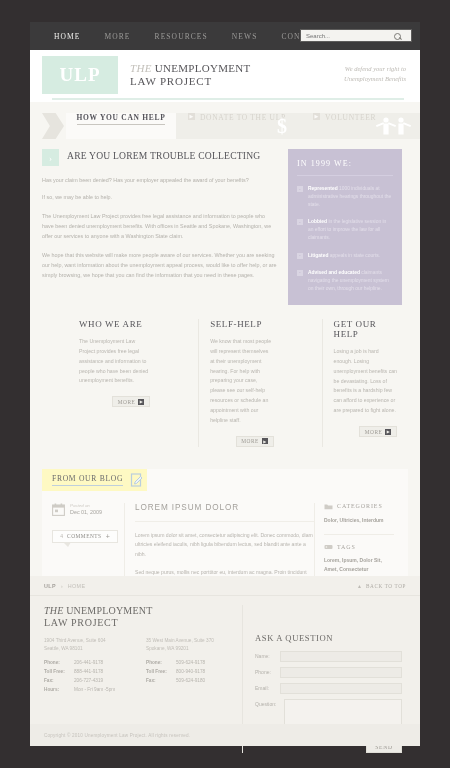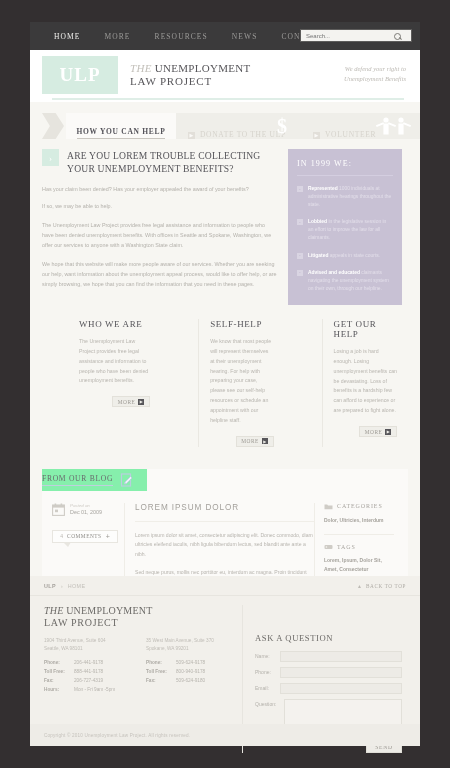--- a/index.html
+++ b/index.html
@@ -72,21 +72,21 @@
   .header-rule { position: absolute; left: 22px; right: 16px; bottom: 2px; height: 2px; background: #dfeee7; }
 
   
   .actionbar { position: relative; margin: 11px 12px 0 12px; height: 26px; }
   .arrow-tab {
     position: absolute; left: 0; top: 0; width: 22px; height: 26px;
     background: #e6e4de;
     clip-path: polygon(0 0, 62% 0, 100% 50%, 62% 100%, 0 100%, 36% 50%);
   }
   .act {
-    position: absolute; top: 0; height: 26px; display: flex; align-items: flex-end;
+    position: absolute; top: 0; height: 26px; display: flex; align-items: flex-start;
   }
   .act-1 { left: 24px; width: 110px; background: #fbfaf8; justify-content: center; }
   .act-2 { left: 134px; width: 125px; background: #efeee9; padding-left: 12px; }
   .act-3 { left: 259px; width: 119px; background: #efeee9; padding-left: 12px; }
   .act-label-main {
     font-family: "Liberation Serif", serif; font-size: 7.5px; font-weight: bold;
     color: #54535a; letter-spacing: .7px; border-bottom: 1px solid #c9c6c0; padding-bottom: 2px;
   }
   .act-label {
     font-family: "Liberation Serif", serif; font-size: 7.5px;
@@ -157,21 +157,21 @@
   }
   .more-sq {
     width: 6px; height: 6px; background: #57565a; color: #efeee9;
     font-size: 4px; display: flex; align-items: center; justify-content: center;
   }
 
   
   .blog { margin: 22px 12px 0 12px; background: #fbfaf8; padding-bottom: 14px; }
   .blog-head {
     display: flex; align-items: center; gap: 7px;
-    background: #86efac; width: 105px; height: 22px; 
+    background: #fef9c3; width: 105px; height: 22px; padding-left: 10px;
   }
   .blog-head-title {
     font-family: "Liberation Serif", serif; font-size: 7.6px; color: #6a6a6d;
     letter-spacing: .7px; border-bottom: 1px solid #bfcfdd; padding-bottom: 2px;
   }
   .pencil-icon { width: 14px; height: 14px; }
   .blog-body { display: flex; padding: 12px 10px 0 10px; }
   .blog-left { width: 72px; }
   .date-row { display: flex; gap: 5px; align-items: flex-start; }
   .cal-icon { width: 13px; height: 13px; }
@@ -326,21 +326,20 @@
         </svg>
       </div>
     </div>
 
     <div class="hero">
       <div class="hero-main">
         <div class="hero-head">
           <div class="hero-chev">›</div>
           <div class="hero-title">
             <div>ARE YOU LOREM TROUBLE COLLECTING</div>
-            <div>YOUR UNEMPLOYMENT BENEFITS?</div>
           </div>
         </div>
         <p class="hero-p">Has your claim been denied? Has your employer appealed the award of your benefits?</p>
         <p class="hero-p tight">If so, we may be able to help.</p>
         <p class="hero-p">The Unemployment Law Project provides free legal assistance and information to people who have been denied unemployment benefits.  With offices in Seattle and Spokane, Washington, we offer our services to anyone with a Washington State claim.</p>
         <p class="hero-p">We hope that this website will make more people aware of our services. Whether you are seeking our help, want information about the unemployment appeal process, would like to offer help, or are simply browsing, we hope that you can find the information that you need in these pages.</p>
       </div>
 
       <div class="panel">
         <div class="panel-title">IN 1999 WE:</div>

